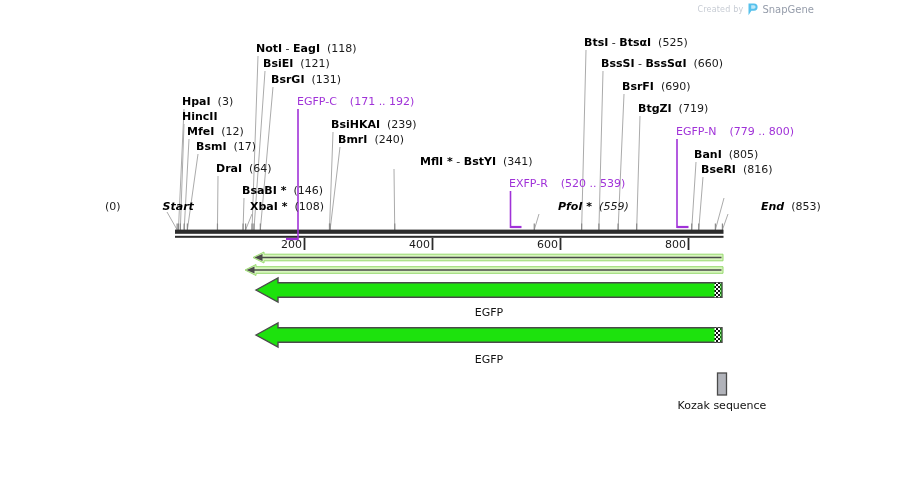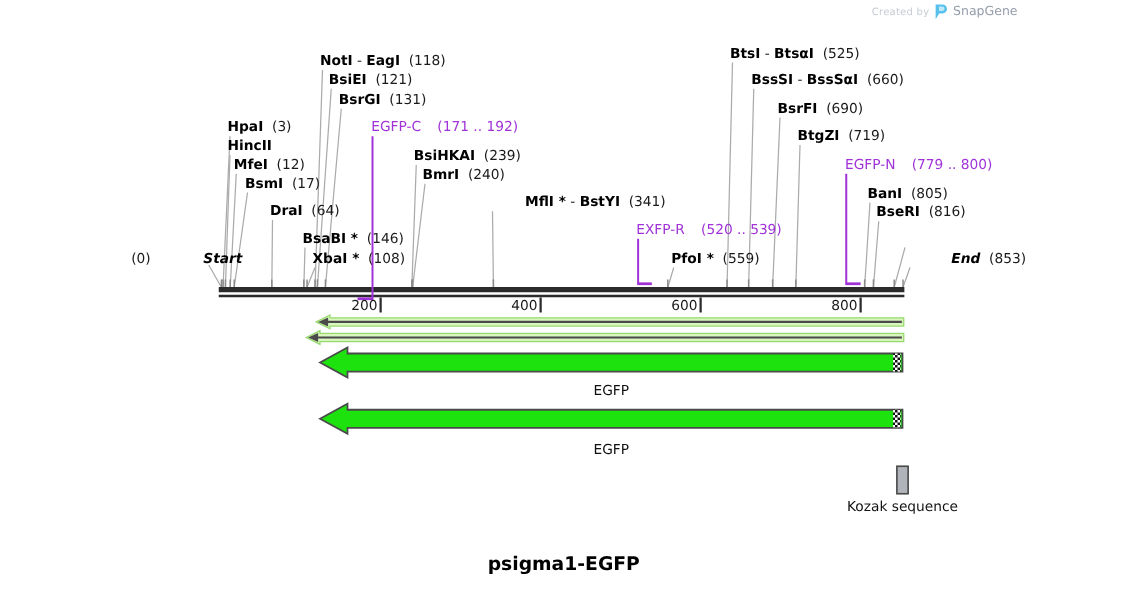--- a/index.html
+++ b/index.html
@@ -132,26 +132,25 @@
       <div class="site" style="left: 216px; top: 162px;"><span>DraI</span><span class="pos">(64)</span></div>
       <div class="site" style="left: 242px; top: 184px;"><span>BsaBI *</span><span class="pos">(146)</span></div>
       <div class="site" style="left: 250px; top: 200px;"><span>XbaI *</span><span class="pos">(108)</span></div>
       <div class="site" style="left: 256px; top: 42px;"><span>NotI</span><span class="sep" style="white-space: pre;"> - </span><span>EagI</span><span class="pos">(118)</span></div>
       <div class="site" style="left: 263px; top: 57px;"><span>BsiEI</span><span class="pos">(121)</span></div>
       <div class="site" style="left: 271px; top: 73px;"><span>BsrGI</span><span class="pos">(131)</span></div>
       <div class="site" style="left: 105px; top: 200px;"><span class="pre">(0)</span><span class="it">Start</span></div>
       <div class="site" style="left: 331px; top: 118px; text-align: center;"><span>BsiHKAI</span><span class="pos">(239)</span></div>
       <div class="site" style="left: 338px; top: 133px;"><span>BmrI</span><span class="pos">(240)</span></div>
       <div class="site" style="left: 392px; top: 155px; margin-left: 28px;"><span>MflI *</span><span class="sep" style="white-space: pre;"> - </span><span>BstYI</span><span class="pos">(341)</span></div>
-      <div class="site" style="left: 537px; top: 200px;"><span>PfoI *</span><span class="pos">(559)</span></div>
+      <div class="site" style="left: 558px; top: 200px; font-style: italic;"><span>PfoI *</span><span class="pos">(559)</span></div>
       <div class="site" style="left: 584px; top: 36px;"><span>BtsI</span><span class="sep" style="white-space: pre;"> - </span><span>BtsαI</span><span class="pos">(525)</span></div>
       <div class="site" style="left: 601px; top: 57px;"><span>BssSI</span><span class="sep" style="white-space: pre;"> - </span><span>BssSαI</span><span class="pos">(660)</span></div>
       <div class="site" style="left: 622px; top: 80px;"><span>BsrFI</span><span class="pos">(690)</span></div>
       <div class="site" style="left: 638px; top: 102px;"><span>BtgZI</span><span class="pos">(719)</span></div>
       <div class="site" style="left: 694px; top: 148px;"><span>BanI</span><span class="pos">(805)</span></div>
       <div class="site" style="left: 701px; top: 163px;"><span>BseRI</span><span class="pos">(816)</span></div>
       <div class="site" style="left: 726px; top: 200px;"><span class="it">End</span><span class="pos">(853)</span></div>
     </div>
 
   <div id="title-block">
-    <div class="name">psigma1-EGFP</div>
   </div>
 </div>
 
 </body></html>

